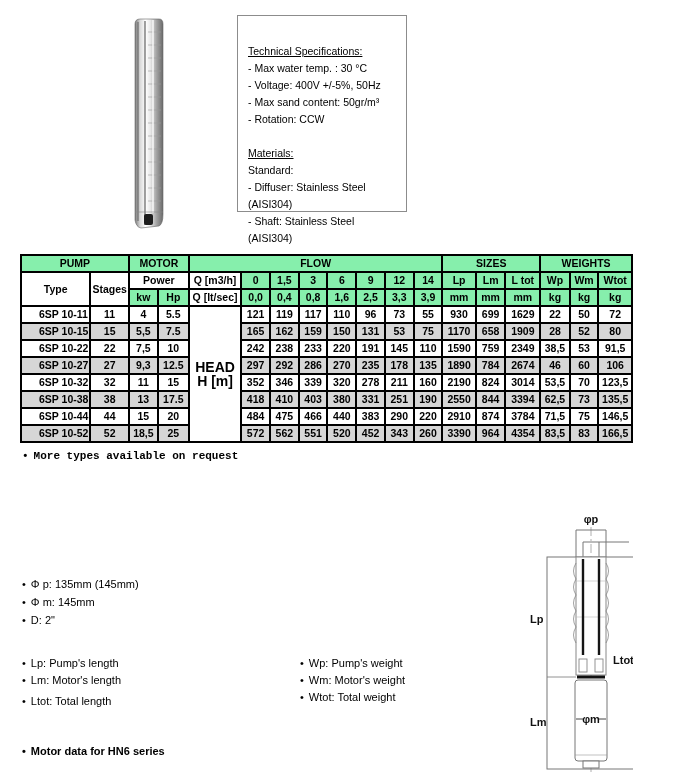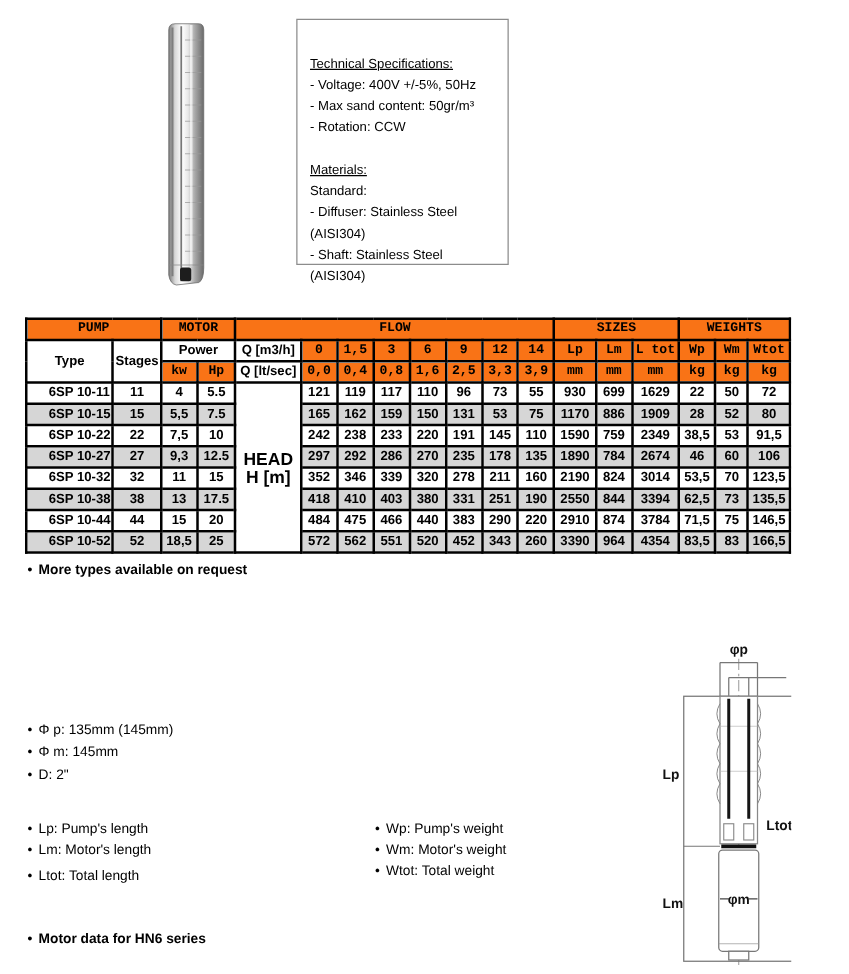--- a/index.html
+++ b/index.html
@@ -15,21 +15,21 @@
             padding:27px 6px 0 10px;font-size:10.5px;line-height:17px;}
   .spec-title{text-decoration:underline;}
   .spec-gap{height:17px;}
 
   
   .pump-table{position:absolute;left:20px;top:254px;border-collapse:collapse;
               table-layout:fixed;font-family:"Liberation Sans",sans-serif;}
   .pump-table th,.pump-table td{border:2px solid #000;font-size:10.5px;font-weight:bold;
               text-align:center;height:13px;line-height:13px;padding:1px 1px;
               overflow:hidden;white-space:nowrap;background:#fff;}
-  .pump-table th.g{background:#f97316;font-family:Liberation Mono, monospace;}
+  .pump-table th.g{background:#86efac;}
   .pump-table tr.shade td{background:#d6d6d6;}
   .pump-table td.type-cell{text-align:left;padding-left:17px;}
   .pump-table td.head-cell{background:#fff !important;font-size:14px;vertical-align:middle;}
   .pump-table td.head-cell div{line-height:14px;}
 
   
   .note{position:absolute;font-size:11px;white-space:nowrap;}
   .note .b{margin-right:5px;}
   .note.bold{font-weight:bold;}
 
@@ -74,20 +74,21 @@
       <line x1="13" y1="3" x2="13" y2="207" stroke="#777" stroke-width="1.4"></line>
       <line x1="21" y1="2" x2="21" y2="195" stroke="#ffffff" stroke-width="2" opacity="0.65"></line>
       <line x1="6" y1="4" x2="6" y2="203" stroke="#555" stroke-width="1.6" opacity="0.55"></line>
       <path d="M3,194 L31,194" stroke="#888" stroke-width="0.6"></path>
       <rect x="12" y="196" width="9" height="11" rx="2" fill="#1d1d1d"></rect>
     </svg>
   </div>
 
   <div class="spec-box">
     <div class="spec-title">Technical Specifications:</div>
+    <div class="spec-line">- Max water temp. : 30 °C</div>
     <div class="spec-line">- Voltage: 400V +/-5%, 50Hz</div>
     <div class="spec-line">- Max sand content: 50gr/m³</div>
     <div class="spec-line">- Rotation: CCW</div>
     <div class="spec-gap"></div>
     <div class="spec-title">Materials:</div>
     <div class="spec-line">Standard:</div>
     <div class="spec-line">- Diffuser: Stainless Steel (AISI304)</div>
     <div class="spec-line">- Shaft: Stainless Steel (AISI304)</div>
   </div>
 
@@ -188,21 +189,21 @@
           <td>5,5</td>
           <td>7.5</td>
           <td>165</td>
           <td>162</td>
           <td>159</td>
           <td>150</td>
           <td>131</td>
           <td>53</td>
           <td>75</td>
           <td>1170</td>
-          <td>886</td>
+          <td>658</td>
           <td>1909</td>
           <td>28</td>
           <td>52</td>
           <td>80</td>
         </tr>
         <tr>
           <td class="type-cell">6SP 10-22</td>
           <td>22</td>
           <td>7,5</td>
           <td>10</td>
@@ -311,21 +312,21 @@
           <td>3390</td>
           <td>964</td>
           <td>4354</td>
           <td>83,5</td>
           <td>83</td>
           <td>166,5</td>
         </tr>
       </tbody>
   </table>
 
-  <div class="note bold" style="left:22px;top:450px;">
+  <div class="note bold" style="left:22px;top:450px;font-family:Liberation Mono, monospace;">
     <span class="b">•</span><span>More types available on request</span>
   </div>
 
   <div class="note" style="left:22px;top:578px;">
     <span class="b">•</span><span>Φ p: 135mm (145mm)</span>
   </div>
   <div class="note" style="left:22px;top:596px;">
     <span class="b">•</span><span>Φ m: 145mm</span>
   </div>
   <div class="note" style="left:22px;top:614px;">

